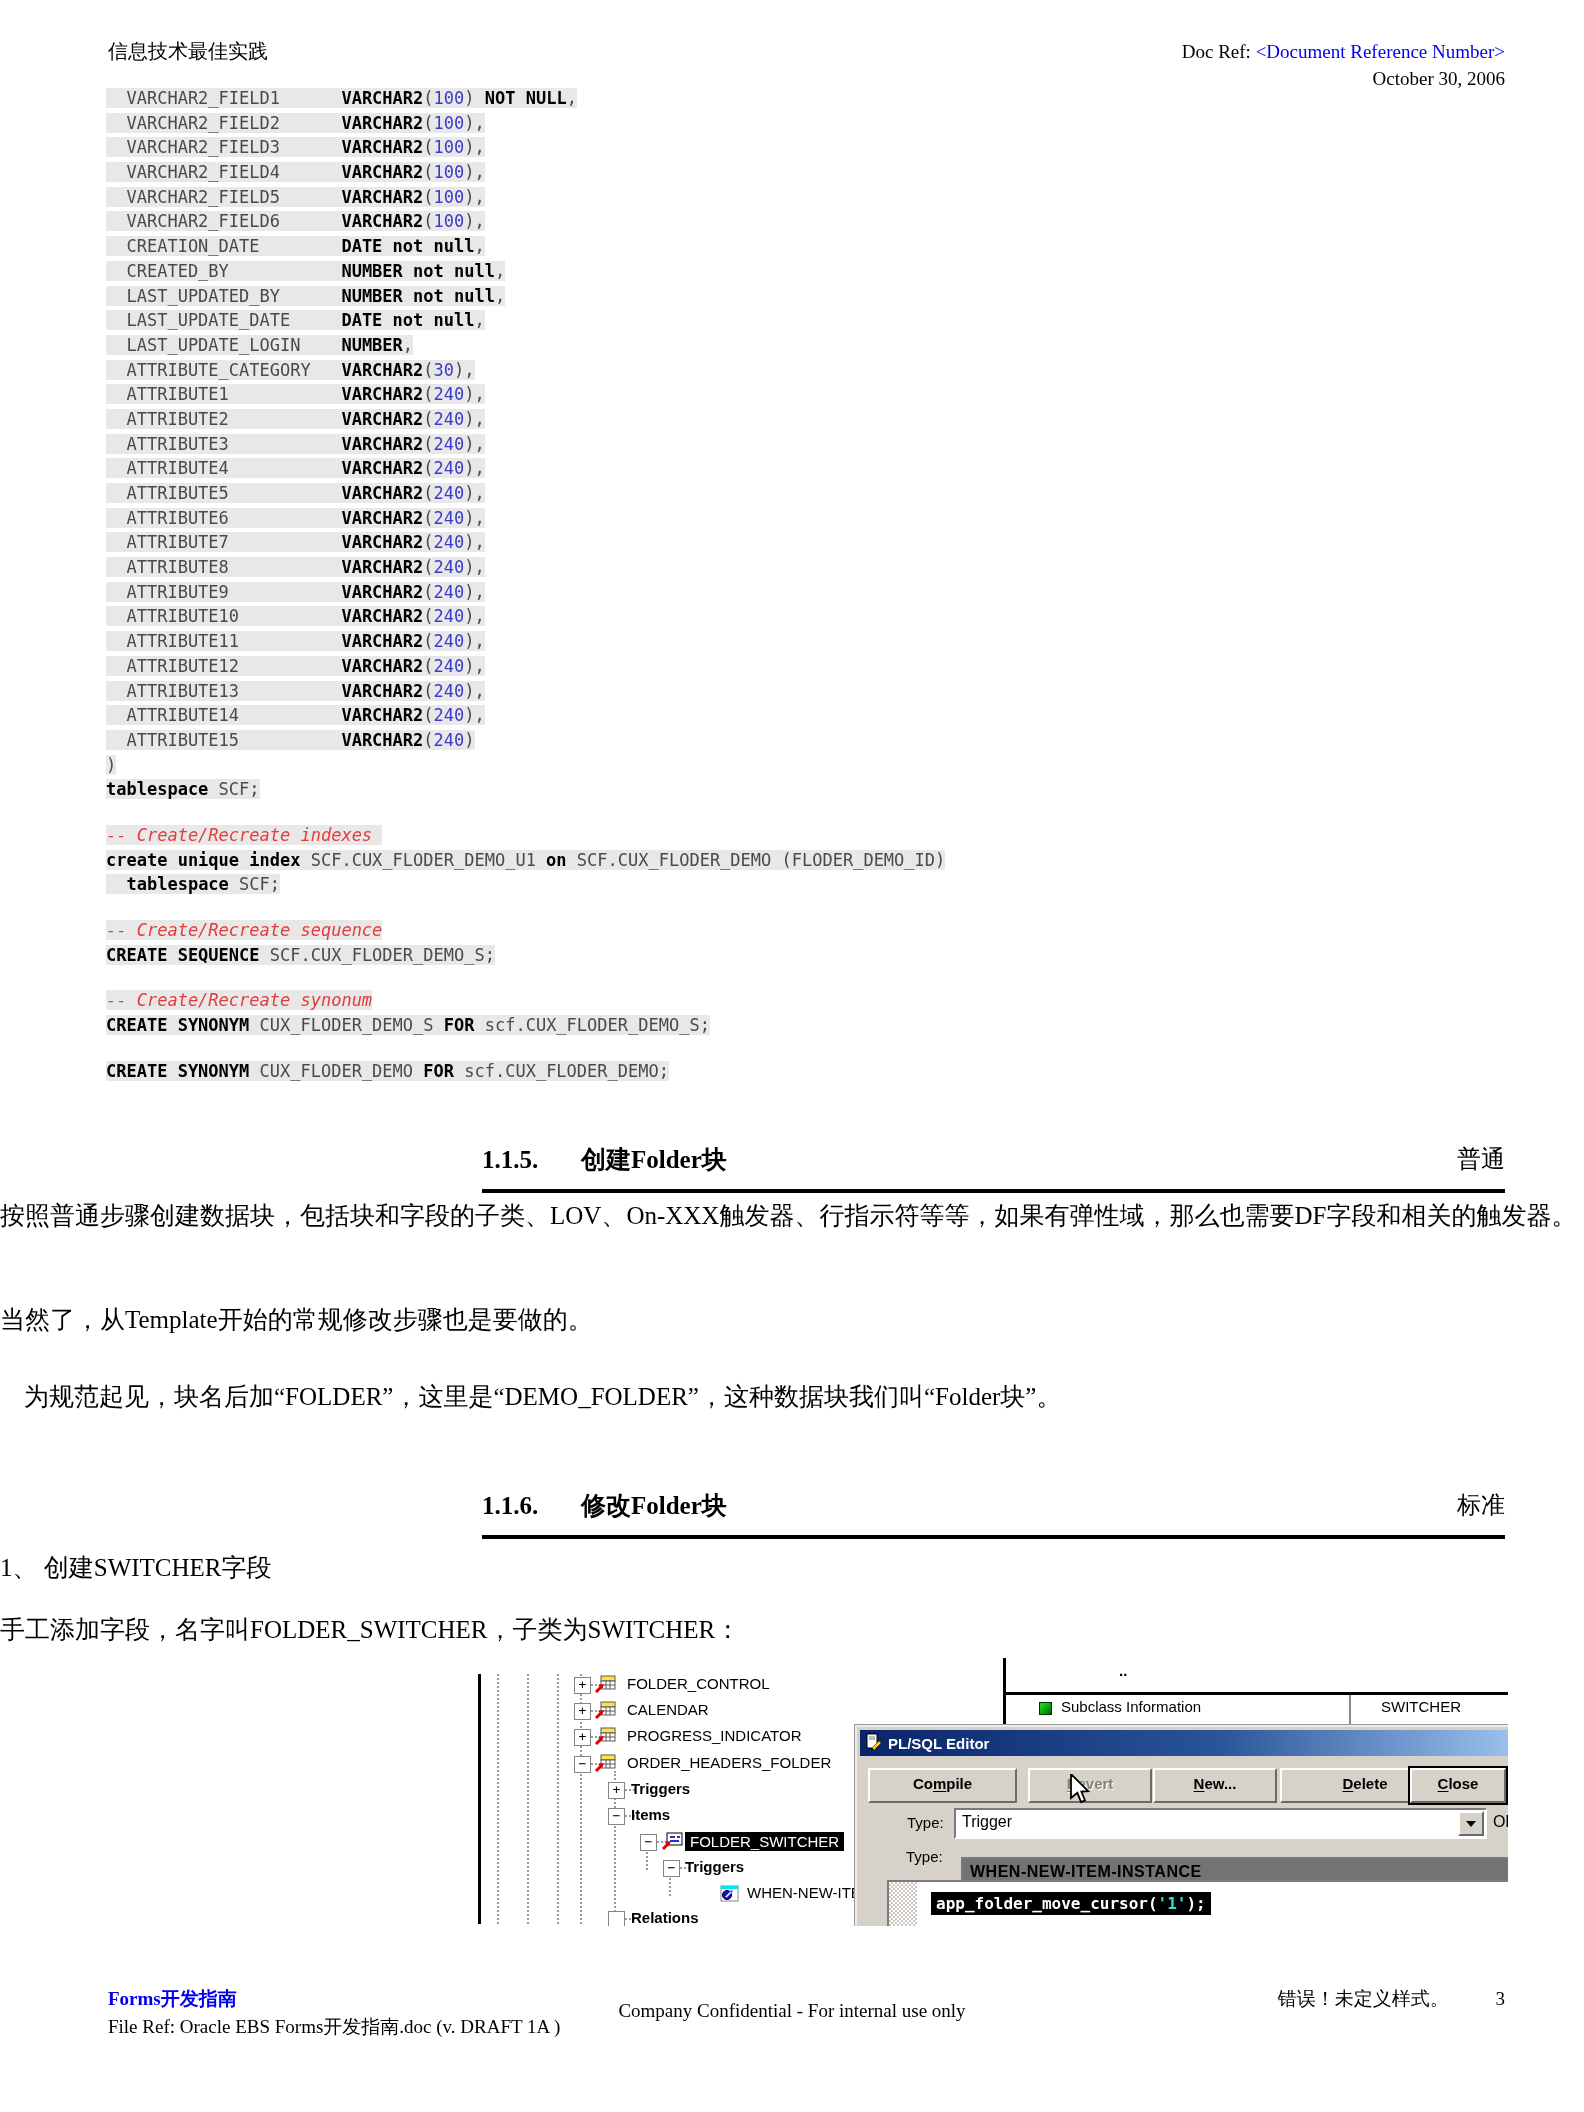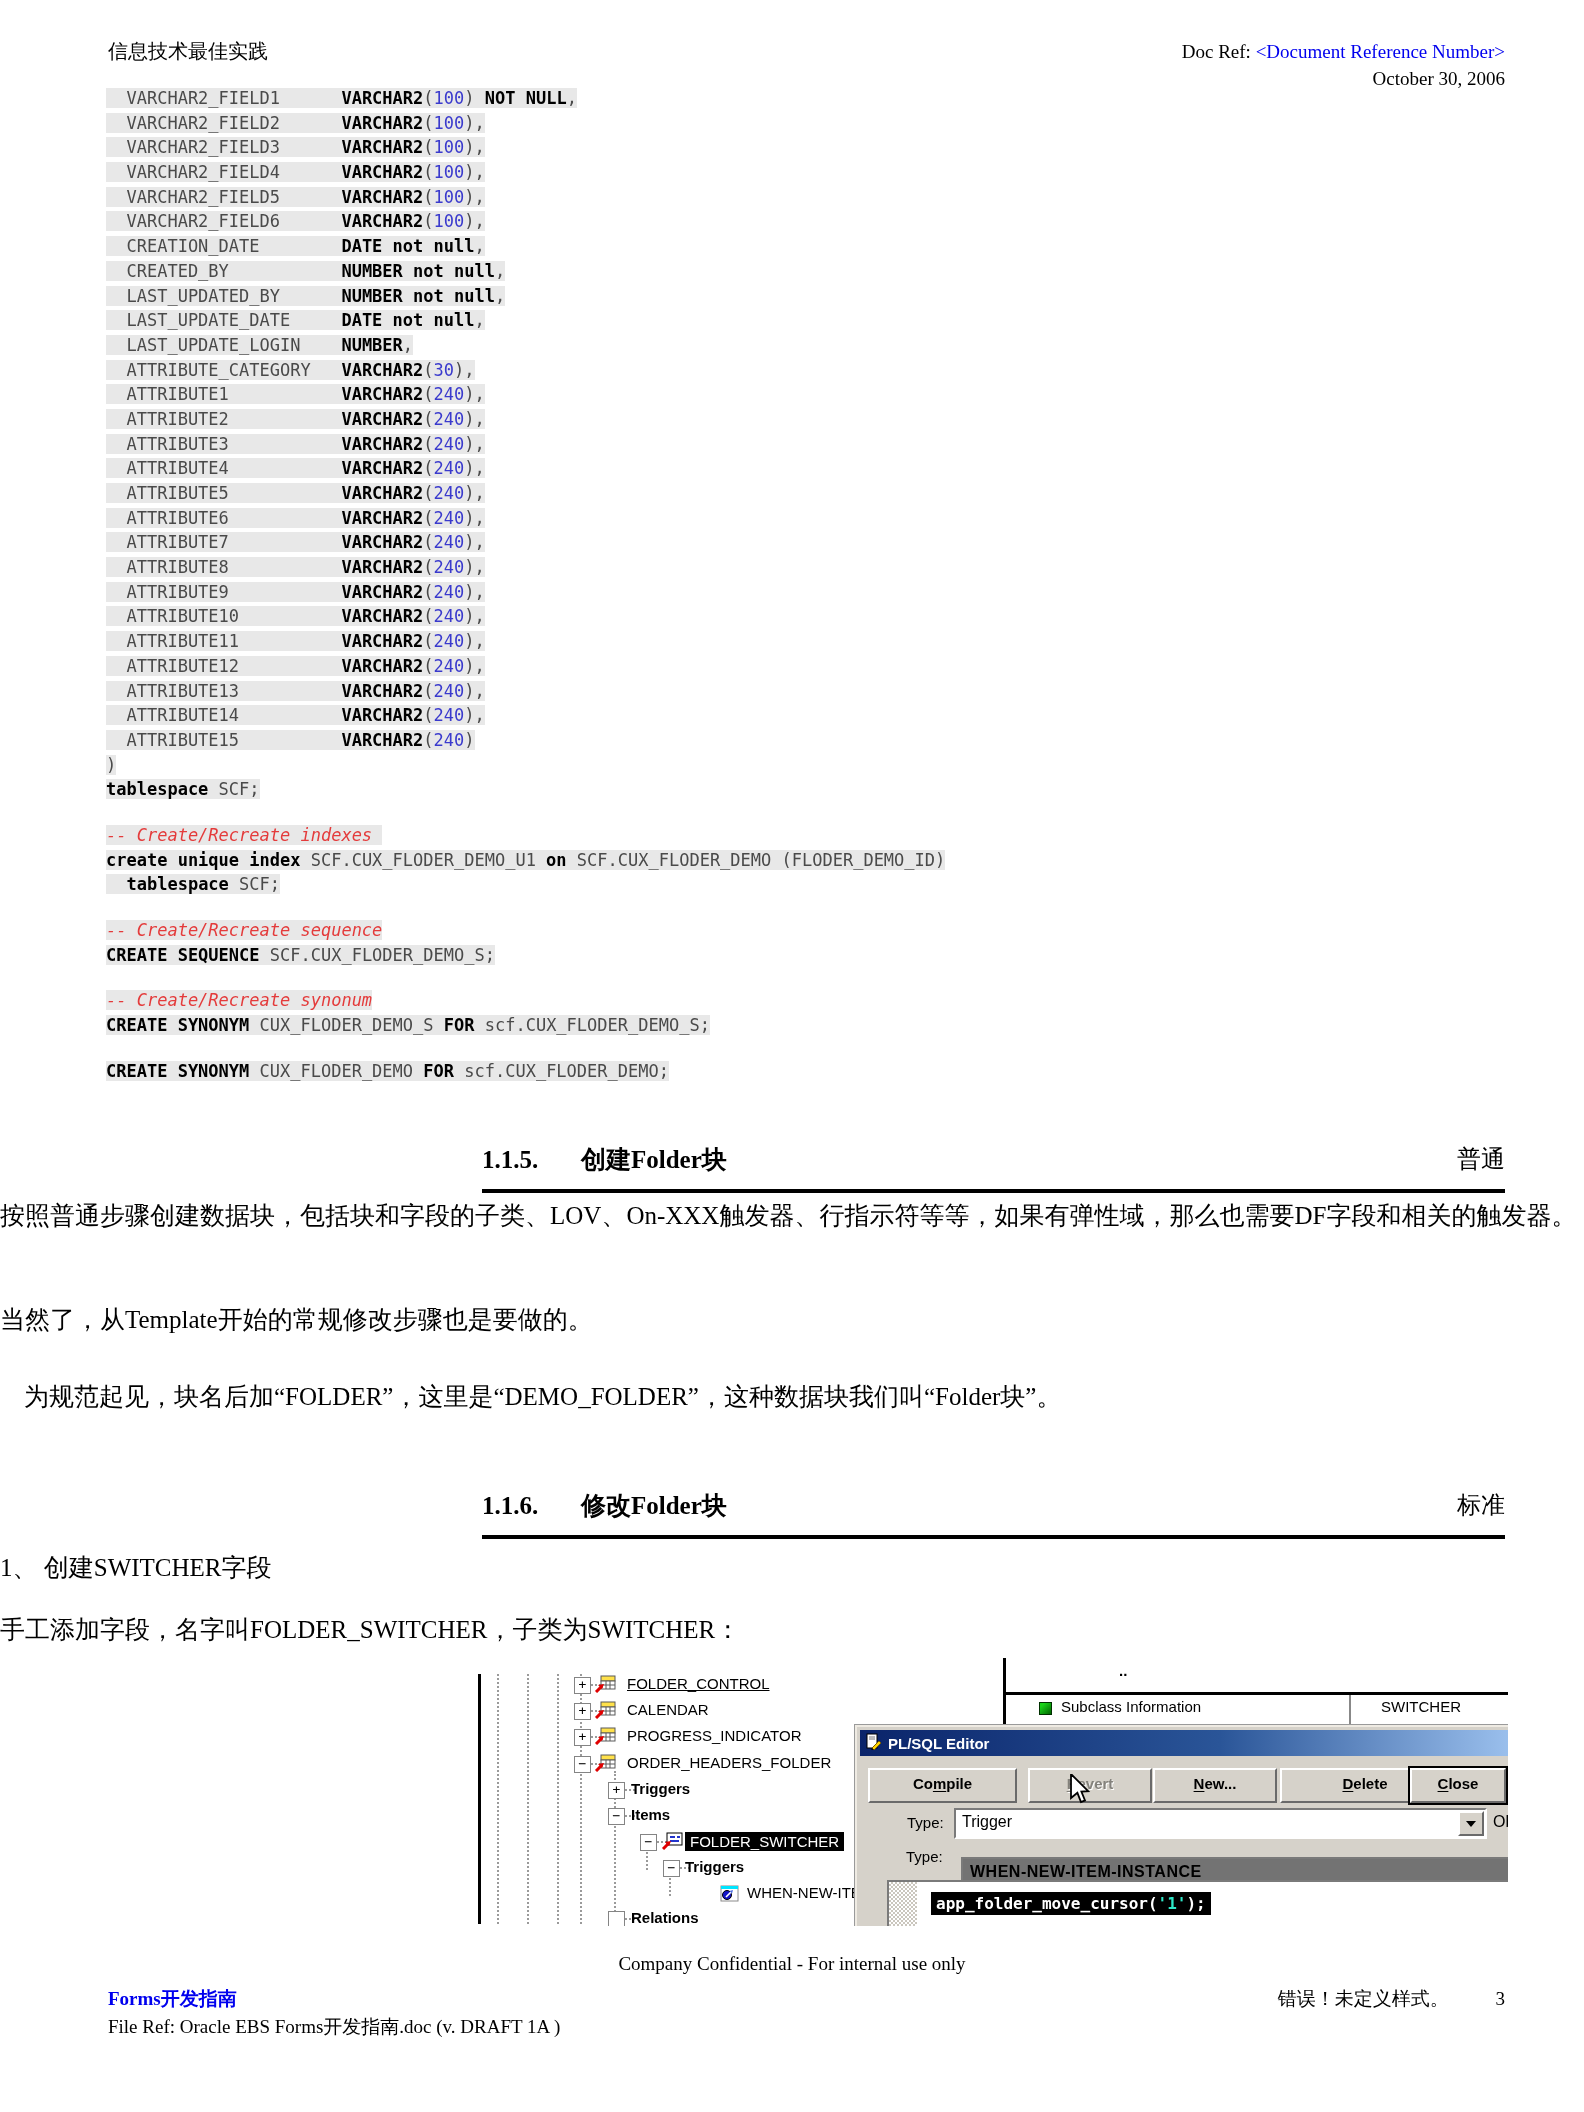--- a/index.html
+++ b/index.html
@@ -6,21 +6,21 @@
   .page{position:relative;width:1584px;height:2112px;background:#fff;overflow:hidden;
         font-family:"Liberation Serif",serif;color:#000;}
   
   .hdr-left{position:absolute;left:108px;top:38px;font-size:20px;}
   .hdr-right{position:absolute;right:79px;top:38px;text-align:right;font-size:19px;line-height:27px;}
   .blue{color:#0000ee;}
   .ftr-left{position:absolute;left:108px;top:1986px;font-size:19px;font-weight:bold;color:#0000ee;}
   .ftr-right{position:absolute;right:79px;top:1986px;font-size:19px;}
   .ftr-right .pg{margin-left:42px;}
   .ftr-file{position:absolute;left:108px;top:2014px;font-size:19px;}
-  .ftr-center{position:absolute;left:0;top:1953px;width:100%;text-align:center;font-size:19px;}
+  .ftr-center{position:absolute;left:0;top:2000px;width:100%;text-align:center;font-size:19px;}
   
   .sql{position:absolute;left:106px;top:86px;font-family:"DejaVu Sans Mono","Liberation Mono",monospace;
        font-size:17px;line-height:24.7px;white-space:pre;}
   .sql .ln{height:24.7px;}
   .sql .blank{height:21px;}
   .sql .bg{background:#e8e8e8;}
   .s-p{color:#4a4a4a;}
   .s-k{color:#000;font-weight:bold;}
   .s-n{color:#3a3acd;}
   .s-c{color:#e43b3b;font-style:italic;}
@@ -144,21 +144,21 @@
           <span class="hconn" style="left: 208px; width: 10px;"></span>
           <span class="ticon" style="left: 211px;"><svg width="22" height="18" viewBox="0 0 22 18">
               <rect x="7" y="1" width="14" height="5" fill="#ffe14a" stroke="#5a5a5a"></rect>
               <rect x="7" y="6" width="14" height="8" fill="#fff" stroke="#5a5a5a"></rect>
               <line x1="7" y1="10" x2="21" y2="10" stroke="#5a5a5a"></line>
               <line x1="12" y1="6" x2="12" y2="14" stroke="#5a5a5a"></line>
               <line x1="16" y1="6" x2="16" y2="14" stroke="#5a5a5a"></line>
               <path d="M2 17 L8 11" stroke="#e00000" stroke-width="3"></path>
               <polygon points="10,9 4,10 8,14" fill="#e00000"></polygon>
             </svg></span>
-          <span class="tlabel" style="left: 244px; text-decoration: underline;">FOLDER_CONTROL</span>
+          <span class="tlabel" style="left: 244px;">FOLDER_CONTROL</span>
         </div>
         <div class="tree-row" style="top: 42px;">
           <span class="ebox" style="left: 191px;">+</span>
           <span class="hconn" style="left: 208px; width: 10px;"></span>
           <span class="ticon" style="left: 211px;"><svg width="22" height="18" viewBox="0 0 22 18">
               <rect x="7" y="1" width="14" height="5" fill="#ffe14a" stroke="#5a5a5a"></rect>
               <rect x="7" y="6" width="14" height="8" fill="#fff" stroke="#5a5a5a"></rect>
               <line x1="7" y1="10" x2="21" y2="10" stroke="#5a5a5a"></line>
               <line x1="12" y1="6" x2="12" y2="14" stroke="#5a5a5a"></line>
               <line x1="16" y1="6" x2="16" y2="14" stroke="#5a5a5a"></line>

